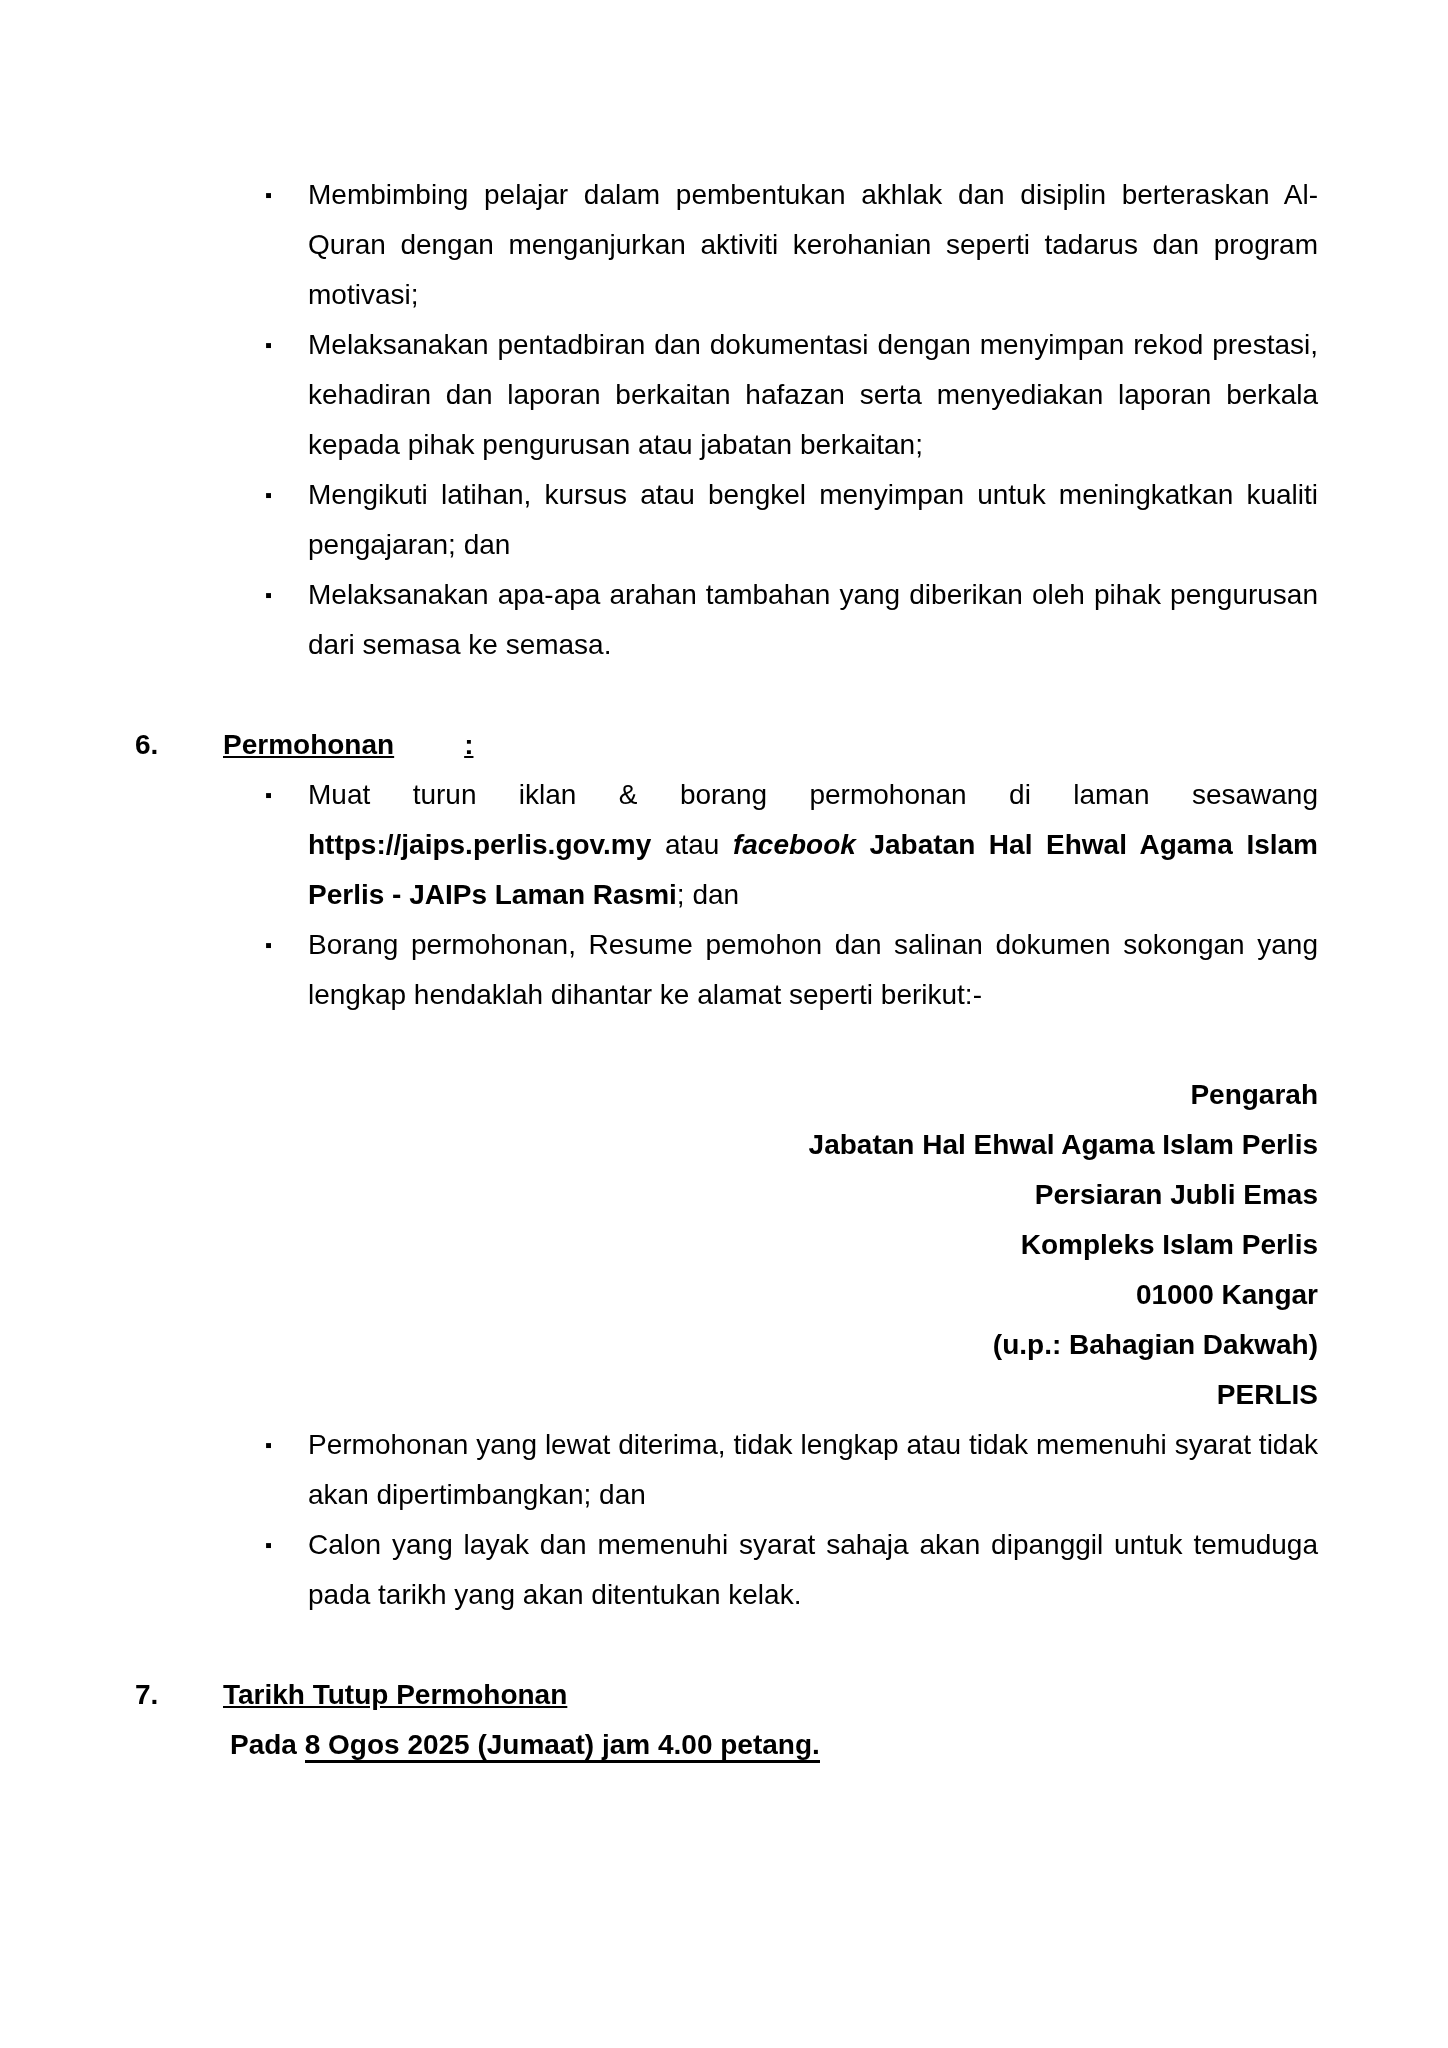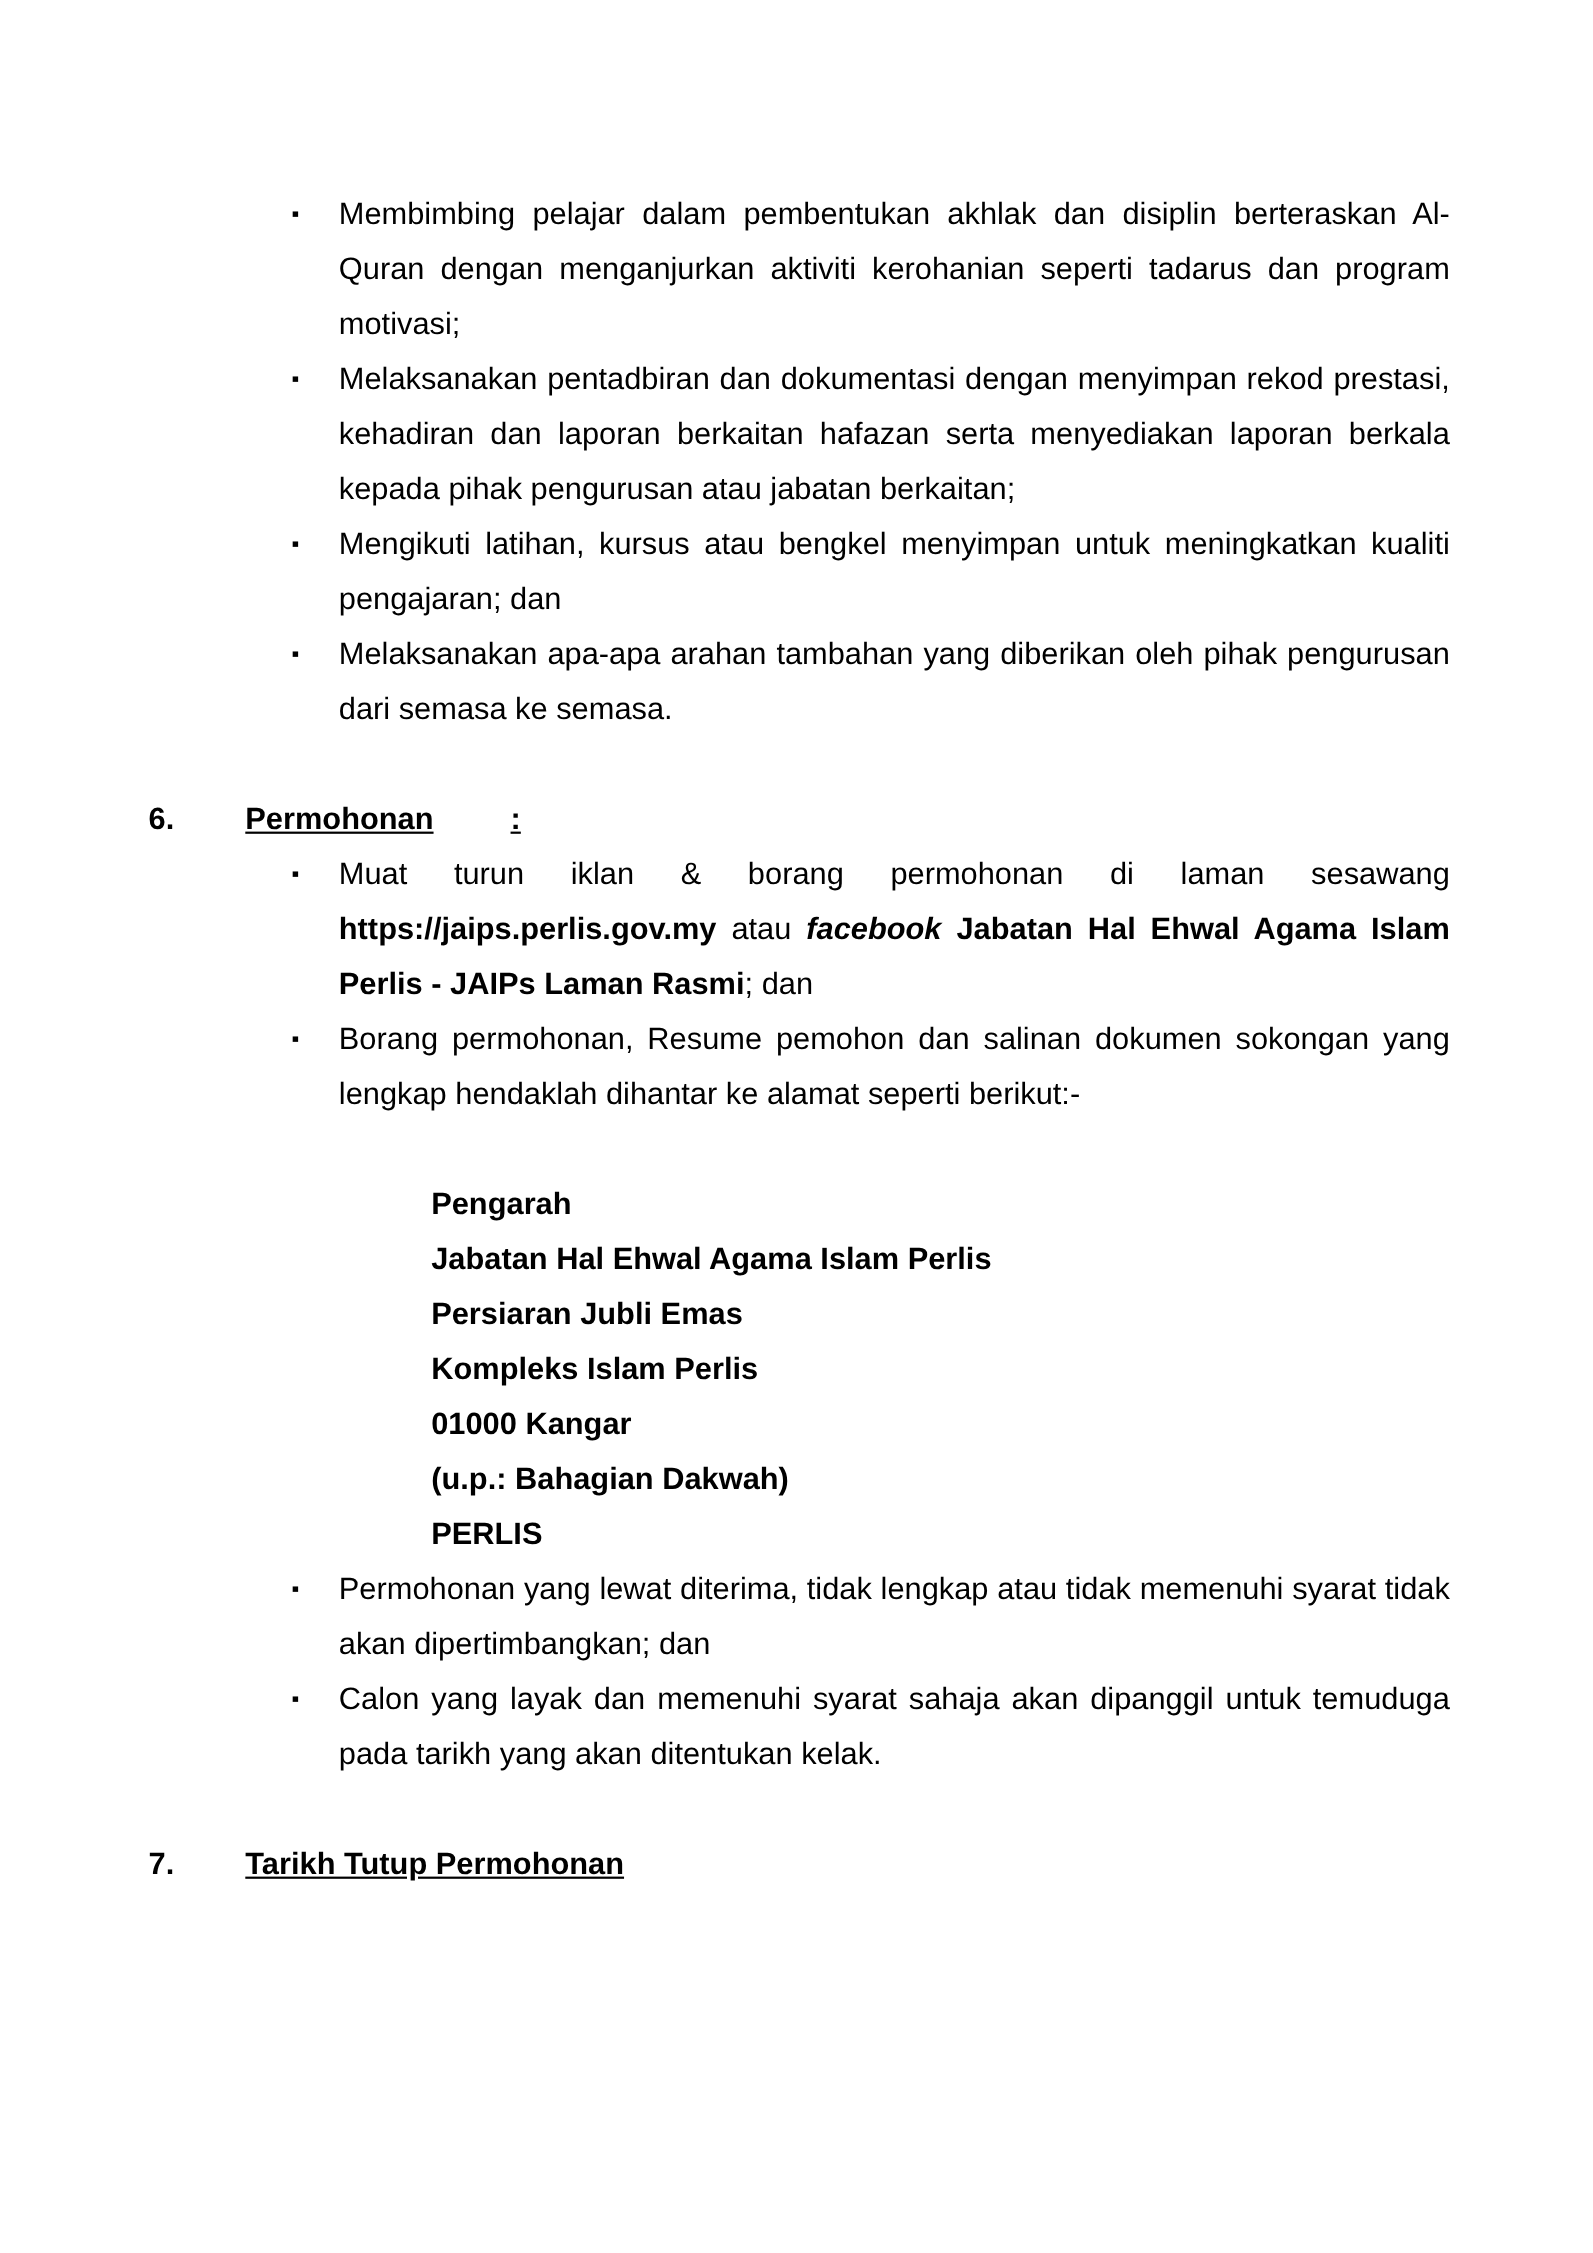--- a/index.html
+++ b/index.html
@@ -47,20 +47,21 @@
     display: inline-block;
     width: 88px;
   }
   .sec-colon {
     margin-left: 70px;
   }
   .address-block {
     margin-top: 50px;
     margin-left: 257px;
     font-weight: bold;
+    text-align: right;
   }
   .group-after-address { margin-top: 50px; }
   .deadline-line {
     margin-left: 95px;
     font-weight: bold;
   }
   .deadline-underlined {
     border-bottom: 3px solid #000000;
   }
   .seg-regular { font-weight: normal; font-style: normal; }
@@ -124,14 +125,17 @@
     <li class="bullet-item">
       <span class="bullet-marker">▪</span>
       <span>Calon yang layak dan memenuhi syarat sahaja akan dipanggil untuk temuduga pada tarikh yang akan ditentukan kelak.</span>
     </li>
   </ul>
 
   <div class="section-header">
     <span class="sec-num">7.</span><span class="sec-title">Tarikh Tutup Permohonan</span>
   </div>
 
+  <div class="deadline-line">
+    <span>Pada </span><span class="deadline-underlined">8 Ogos 2025 (Jumaat) jam 4.00 petang.</span>
+  </div>
 
 </div>
 
 </body></html>

